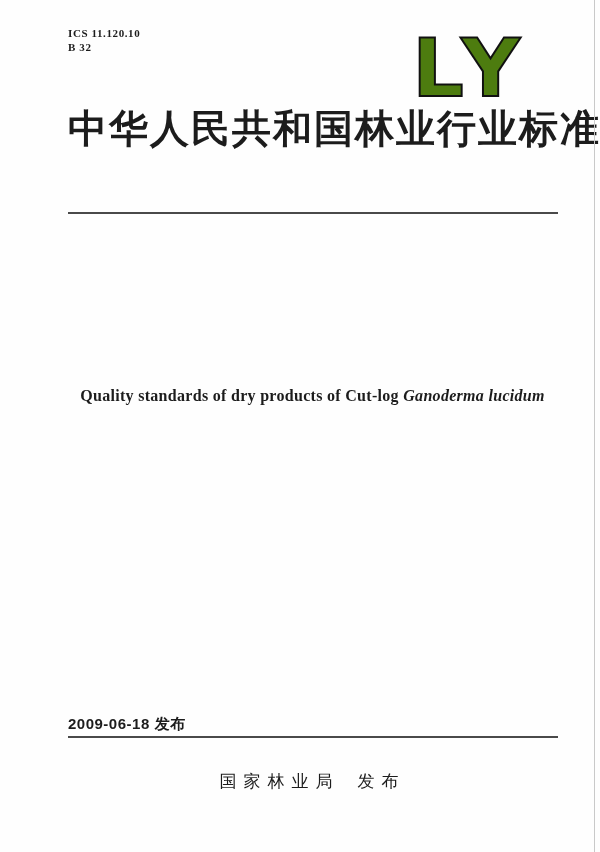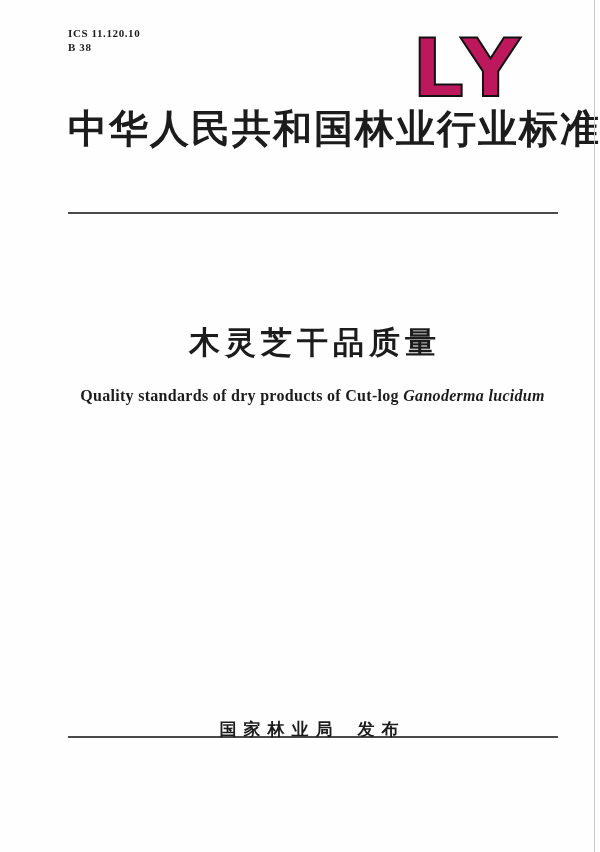--- a/index.html
+++ b/index.html
@@ -22,21 +22,21 @@
     font-weight: bold; font-size: 11px; line-height: 14px;
     letter-spacing: 0.6px;
   }
   
   .logo {
     position: absolute; top: 28px; right: 70px;
     font-family: "DejaVu Sans", sans-serif;
     font-weight: 900; font-size: 81px; line-height: 1;
     letter-spacing: 10px;
     -webkit-text-stroke: 2px #111;
-    color: #be185d;
+    color: #4d7c0f;
   }
   
   .std-name {
     position: absolute; left: 68px; top: 108px; width: 489px;
     text-align: center; white-space: nowrap;
     font-weight: bold; font-size: 39px; line-height: 42px;
     letter-spacing: 2px;
   }
   
   .std-num {
@@ -68,56 +68,58 @@
   .doc-sub .it { font-style: italic; margin-left: 0; }
   
   .dates {
     position: absolute; left: 68px; top: 715px; width: 489px;
     display: flex; justify-content: space-between;
     font-size: 15px; font-weight: bold; letter-spacing: 0.5px;
   }
   .dates .cjk { margin-left: 5px; }
   
   .publisher {
-    position: absolute; left: 68px; top: 718px; width: 489px;
+    position: absolute; left: 68px; top: 770px; width: 489px;
     text-align: center; white-space: nowrap;
-    font-weight: bold; font-size: 17px; letter-spacing: 7px;
+    font-weight: normal; font-size: 17px; letter-spacing: 7px;
   }
   .publisher .pub-action { margin-left: 18px; }
   
   .scan-edge {
     position: absolute; left: 594px; top: 0; width: 1px; height: 852px;
     background: #c9c9c9;
   }
 </style>
 </head>
 <body>
 
 <div class="page">
 
   <div class="ics">
     <div>ICS 11.120.10</div>
-    <div>B 38</div>
+    <div>B 32</div>
   </div>
 
   <div class="logo">LY</div>
 
   <div class="std-name">中华人民共和国林业行业标准</div>
 
 
   <div class="rule rule-top"></div>
 
-  <div class="doc-title">木灵芝干品质量</div>
 
   <div class="doc-sub">
     <span>Quality standards of dry products of Cut-log</span>
     <span class="it">Ganoderma lucidum</span>
   </div>
 
   <div class="dates">
+    <div>
+      <span>2009-06-18</span><span class="cjk">发布</span>
+    </div>
   </div>
 
   <div class="rule rule-bottom"></div>
 
   <div class="publisher">
     <span>国家林业局</span><span class="pub-action">发布</span>
   </div>
 
   <div class="scan-edge"></div>
 

